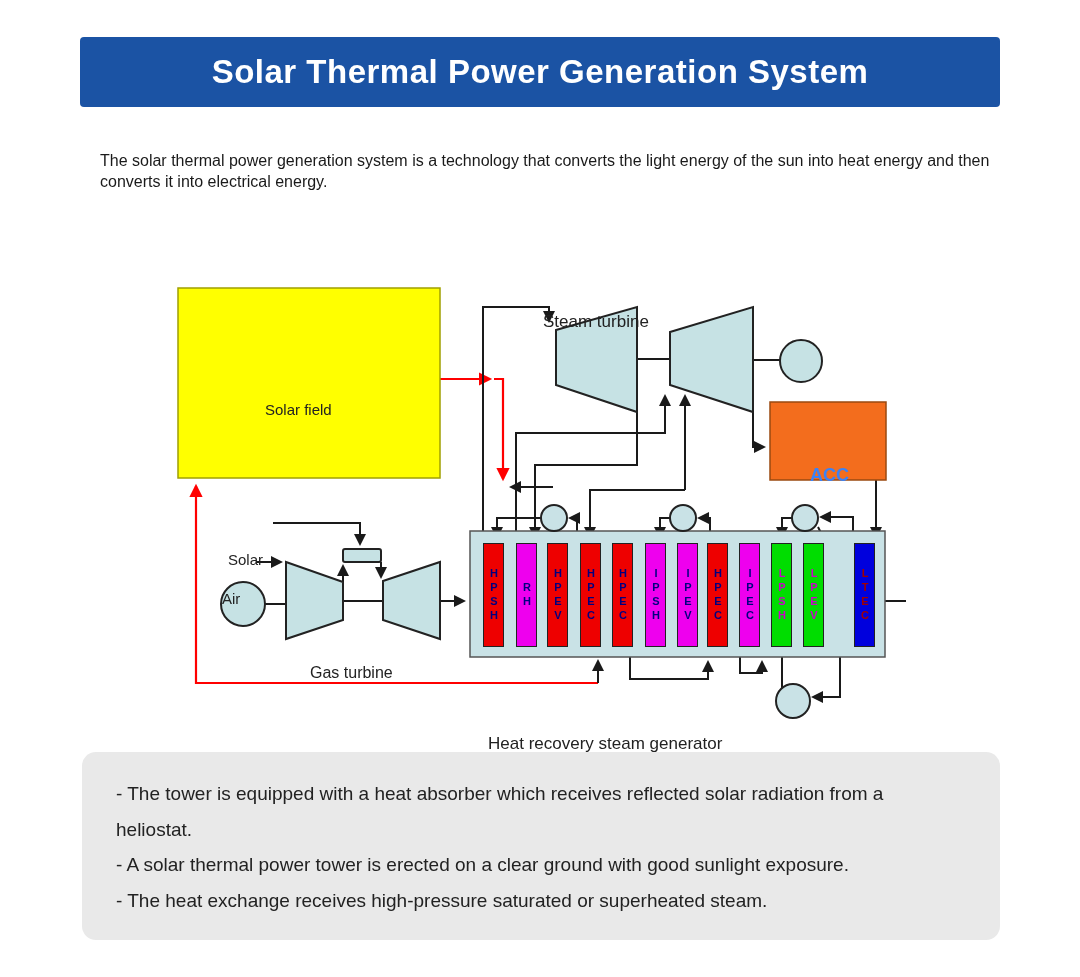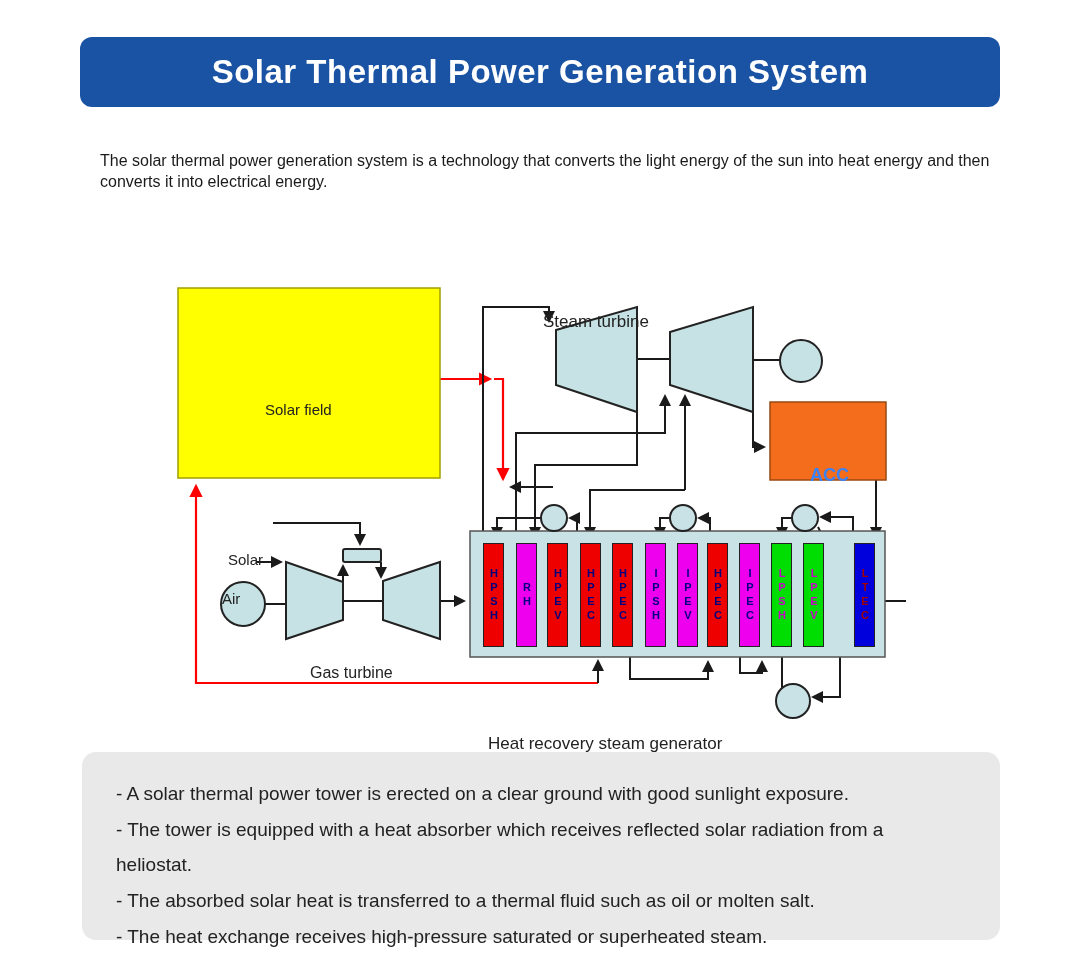--- a/index.html
+++ b/index.html
@@ -1,18 +1,18 @@
 <!DOCTYPE html>
 <html><head>
 <meta charset="utf-8">
 <style>
   html,body{margin:0;padding:0;background:#fff;}
   .page{position:relative;width:1080px;height:977px;background:#fff;overflow:hidden;
         font-family:"Liberation Sans",sans-serif;}
-  .header{position:absolute;left:80px;top:37px;width:920px;height:70px;border-radius:12px;
+  .header{position:absolute;left:80px;top:37px;width:920px;height:70px;border-radius:4px;
           display:flex;align-items:center;justify-content:center;}
   .header h1{margin:0;color:#fff;font-size:33px;font-weight:bold;letter-spacing:.5px;}
   .intro{position:absolute;left:100px;top:150px;width:895px;font-size:16px;line-height:1.33;
          color:#1a1a1a;}
   .diagram{position:absolute;left:0;top:0;width:1080px;height:977px;}
   .dlabel{position:absolute;color:#222;font-size:16px;white-space:nowrap;margin-top:37px;}
   .bar{position:absolute;top:543px;width:21px;height:104px;border:1px solid #222;
        box-sizing:border-box;writing-mode:vertical-lr;text-orientation:upright;
        text-align:center;line-height:19px;font-size:11px;font-weight:bold;
        letter-spacing:2px;user-select:none;}
@@ -132,19 +132,18 @@
     <div class="dlabel" style="left:543px;top:275px;font-size:17px">Steam turbine</div>
     <div class="dlabel" style="left:265px;top:364px;font-size:15px">Solar field</div>
     <div class="dlabel" style="left: 810px; top: 428px; font-size: 18px; font-weight: bold; color: #3b82f6;">ACC</div>
     <div class="dlabel" style="left:228px;top:514px;font-size:15px">Solar</div>
     <div class="dlabel" style="left:222px;top:553px;font-size:15px">Air</div>
     <div class="dlabel" style="left:310px;top:627px;font-size:16px">Gas turbine</div>
     <div class="dlabel" style="left:488px;top:697px;font-size:17px">Heat recovery steam generator</div>
   </div>
 
   <div class="notes">
+    <p>- The tower is equipped with a heat absorber which receives reflected solar radiation from a heliostat.</p>
     <p>- A solar thermal power tower is erected on a clear ground with good sunlight exposure.</p>
-    <p>- The tower is equipped with a heat absorber which receives reflected solar radiation from a heliostat.</p>
-    <p>- The absorbed solar heat is transferred to a thermal fluid such as oil or molten salt.</p>
     <p>- The heat exchange receives high-pressure saturated or superheated steam.</p>
   </div>
 
 </div>
 
 </body></html>

